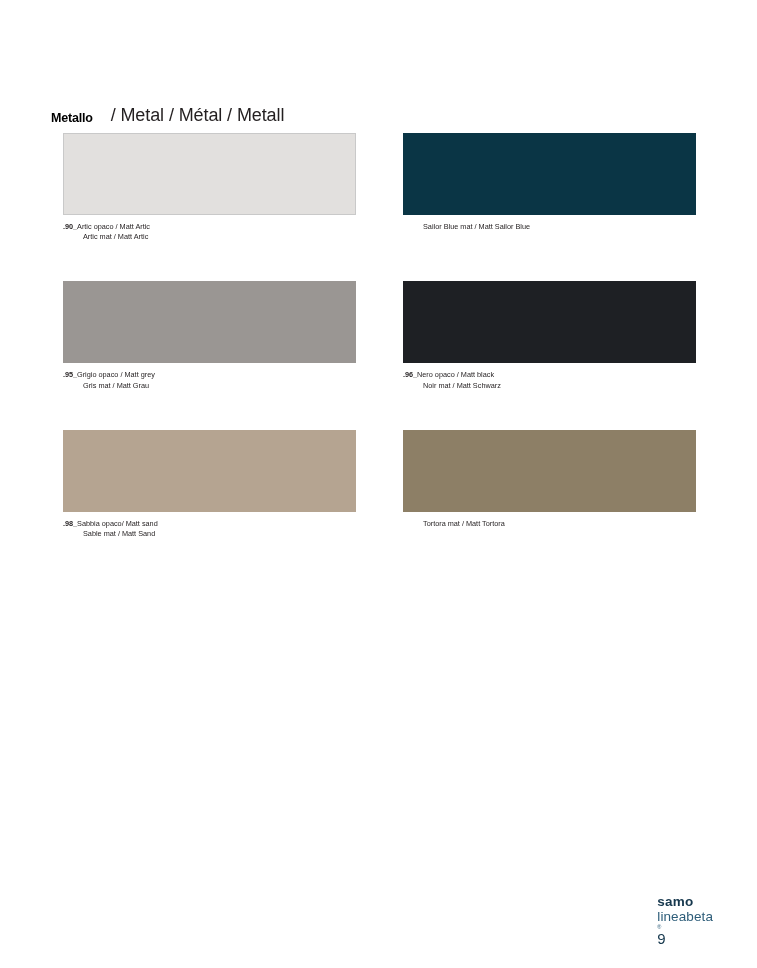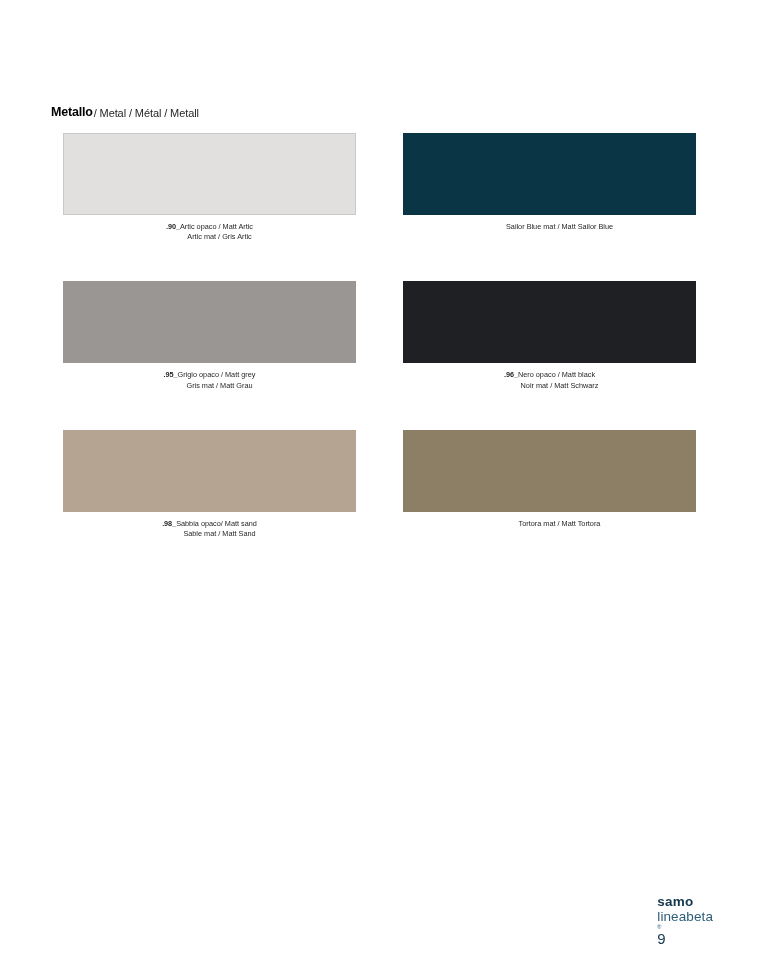--- a/index.html
+++ b/index.html
@@ -65,44 +65,43 @@
     white-space: nowrap;
     line-height: 1;
   }
   .section-heading .strong {
     font-size: 12.5px;
     font-weight: bold;
     color: #000000;
     letter-spacing: -0.2px;
   }
   .section-heading .light {
-    font-size: 11px;
+    font-size: 18px;
     font-weight: normal;
     color: #231f20;
-    margin-left: 1px;
+    margin-left: 18px;
     letter-spacing: -0.1px;
   }
 
   
   .grid {
     position: absolute;
     left: 63px;
     top: 133px;
     width: 632px;
   }
   .row {
     display: flex;
     gap: 47px;
     margin-bottom: 39px;
   }
   .row:last-child { margin-bottom: 16px; }
 
   .cell {
     width: 293px;
-    text-align: center;
   }
   .swatch {
     width: 293px;
     height: 82px;
     box-sizing: border-box;
   }
   .swatch.bordered {
     border: 1px solid #c9c9c9;
   }
 
@@ -171,21 +170,21 @@
 
   <div class="grid">
 
     <div class="row">
       <div class="cell">
         <div class="swatch bordered" style="background:#e2e0de"></div>
         <div class="caption">
           <span class="line1">
             <span class="code">.90_</span><span>Artic opaco / Matt Artic</span>
           </span>
-          <span class="line2">Artic mat / Gris Artic</span>
+          <span class="line2">Artic mat / Matt Artic</span>
         </div>
       </div>
 
       <div class="cell">
         <div class="swatch" style="background:#0a3545"></div>
         <div class="caption">
           <span class="line2">Sailor Blue mat / Matt Sailor Blue</span>
         </div>
       </div>
     </div>

